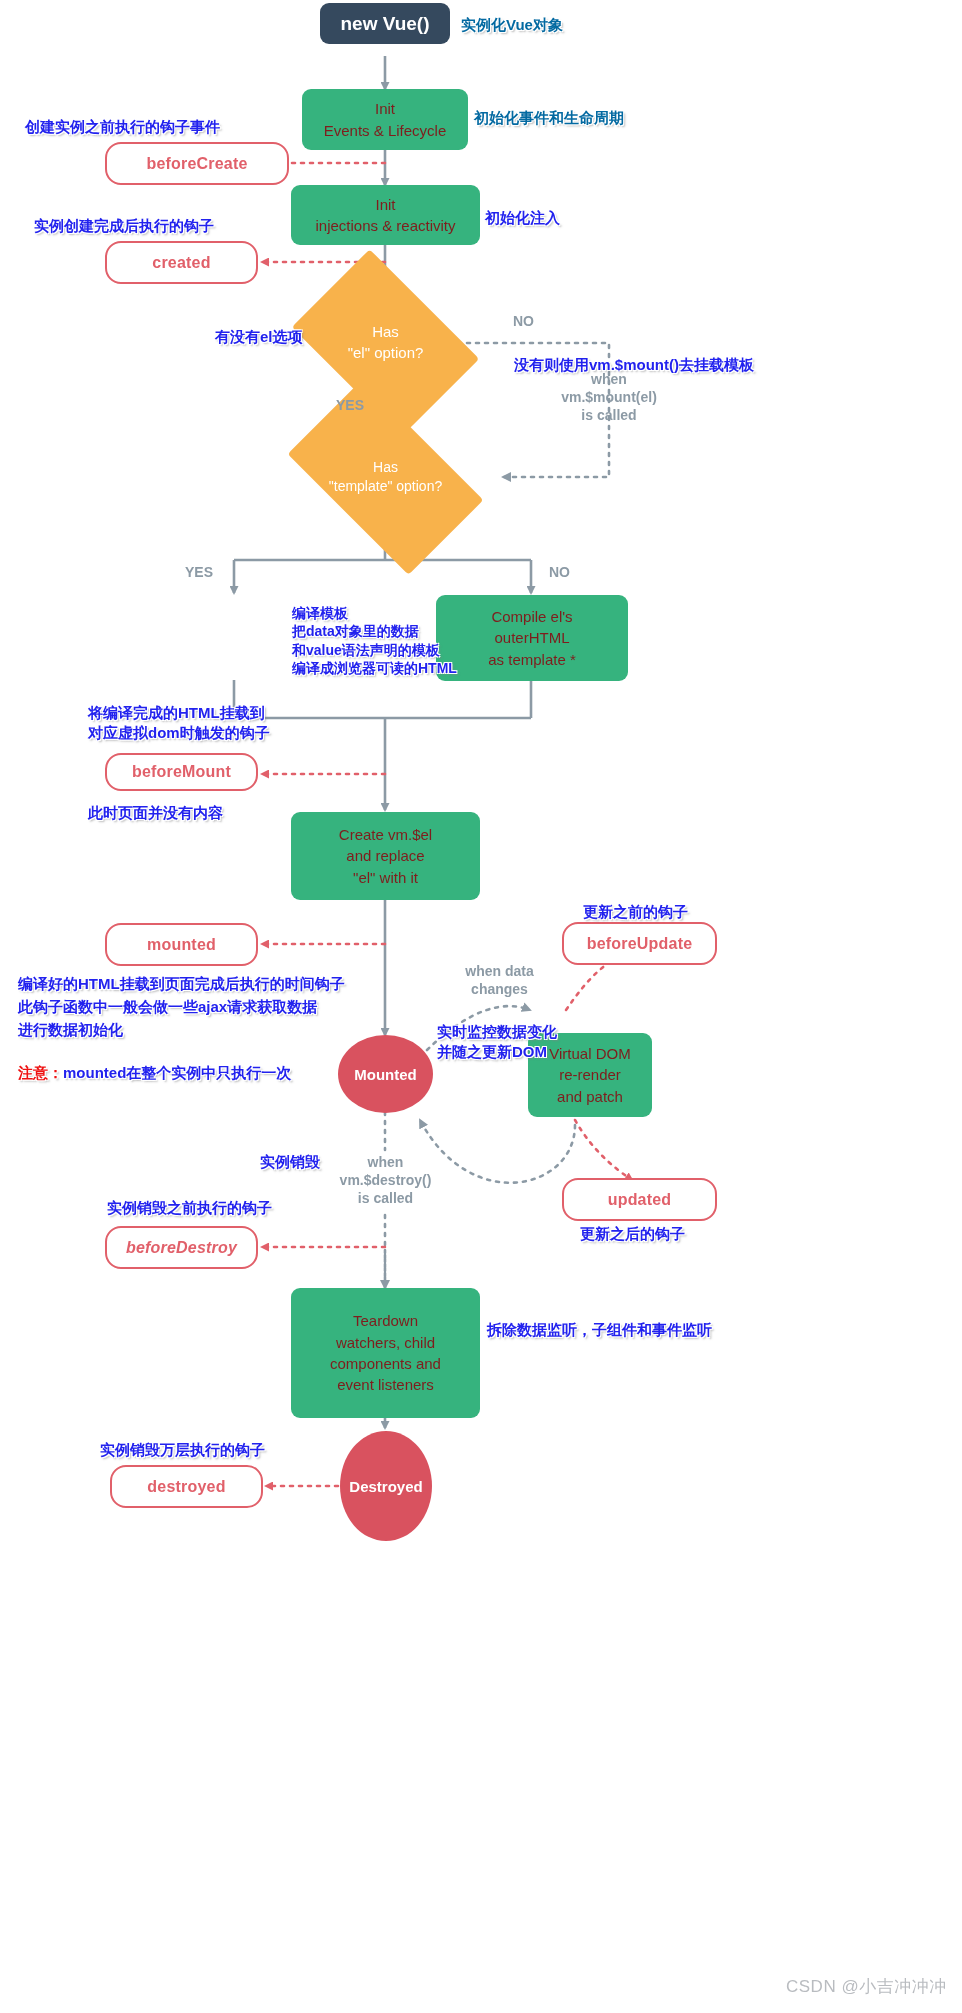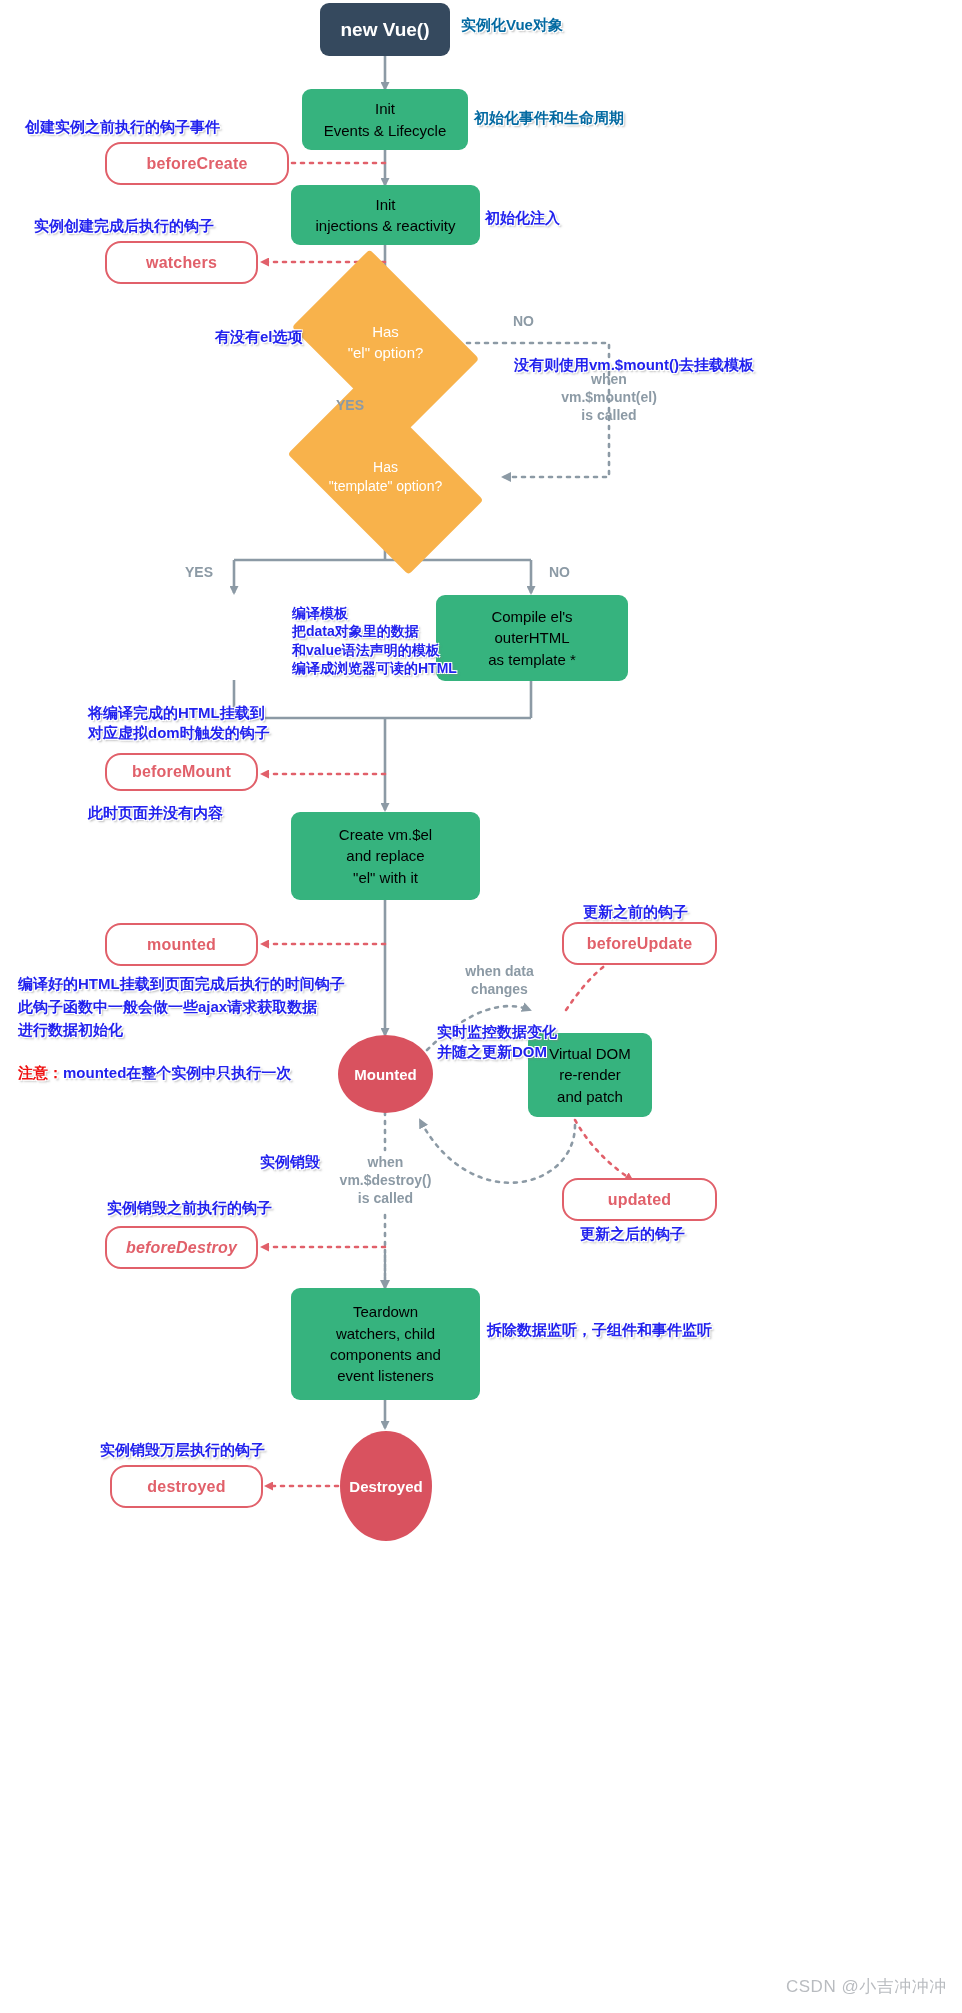--- a/index.html
+++ b/index.html
@@ -16,21 +16,21 @@
 
   
   #wires { position: absolute; left: 0; top: 0; width: 962px; height: 2013px; }
 
   
   .node { position: absolute; box-sizing: border-box; }
 
   
   .proc {
     background: #36b37e;
-    color: #000000;
+    color: #7f1d1d;
     border-radius: 9px;
     display: flex; align-items: center; justify-content: center;
     text-align: center;
     font-size: 15px; line-height: 1.42;
     font-weight: 400;
     padding: 6px 8px;
     white-space: pre-line;
   }
   
   .start {
@@ -184,21 +184,21 @@
       <path d="M566,1010 C590,975 606,962 628,952" marker-end="url(#ah-red)"></path>
 
       <path d="M575,1120 C592,1150 614,1168 632,1180" marker-end="url(#ah-red)"></path>
 
       <path d="M385,1247 L262,1247" marker-end="url(#ah-red)"></path>
 
       <path d="M338,1486 L266,1486" marker-end="url(#ah-red)"></path>
     </g>
   </svg>
 
-  <div class="node start" style="left:320px; top:3px; width:130px; height:53px;">new Vue()</div>
+  <div class="node start" style="left:320px; top:3px; width:130px; height:41px;">new Vue()</div>
 
   <div class="node proc" style="left:302px; top:89px; width:166px; height:61px;">Init
 Events &amp; Lifecycle</div>
 
   <div class="node proc" style="left:291px; top:185px; width:189px; height:60px;">Init
 injections &amp; reactivity</div>
 
   <div class="node decision" style="left:308px; top:288px; width:155px; height:110px;">
     <div class="dshape"></div>
     <div class="dtext">Has
@@ -219,30 +219,30 @@
   <div class="node proc" style="left:291px; top:812px; width:189px; height:88px;">Create vm.$el
 and replace
 "el" with it</div>
 
   <div class="node state" style="left:338px; top:1035px; width:95px; height:78px;">Mounted</div>
 
   <div class="node proc" style="left:528px; top:1033px; width:124px; height:84px;">Virtual DOM
 re-render
 and patch</div>
 
-  <div class="node proc" style="left:291px; top:1288px; width:189px; height:112px;">Teardown
+  <div class="node proc" style="left:291px; top:1288px; width:189px; height:130px;">Teardown
 watchers, child
 components and
 event listeners</div>
 
   <div class="node state" style="left:340px; top:1431px; width:92px; height:110px;">Destroyed</div>
 
   <div class="node hook" style="left:105px; top:142px; width:184px; height:43px;">beforeCreate</div>
 
-  <div class="node hook" style="left:105px; top:241px; width:153px; height:43px;">watchers</div>
+  <div class="node hook" style="left:105px; top:241px; width:153px; height:43px;">created</div>
 
   <div class="node hook" style="left:105px; top:753px; width:153px; height:38px;">beforeMount</div>
 
   <div class="node hook" style="left:105px; top:923px; width:153px; height:43px;">mounted</div>
 
   <div class="node hook" style="left:562px; top:922px; width:155px; height:43px;">beforeUpdate</div>
 
   <div class="node hook" style="left:562px; top:1178px; width:155px; height:43px;">updated</div>
 
   <div class="node hook" style="left:105px; top:1226px; width:153px; height:43px;font-style:italic;">beforeDestroy</div>

